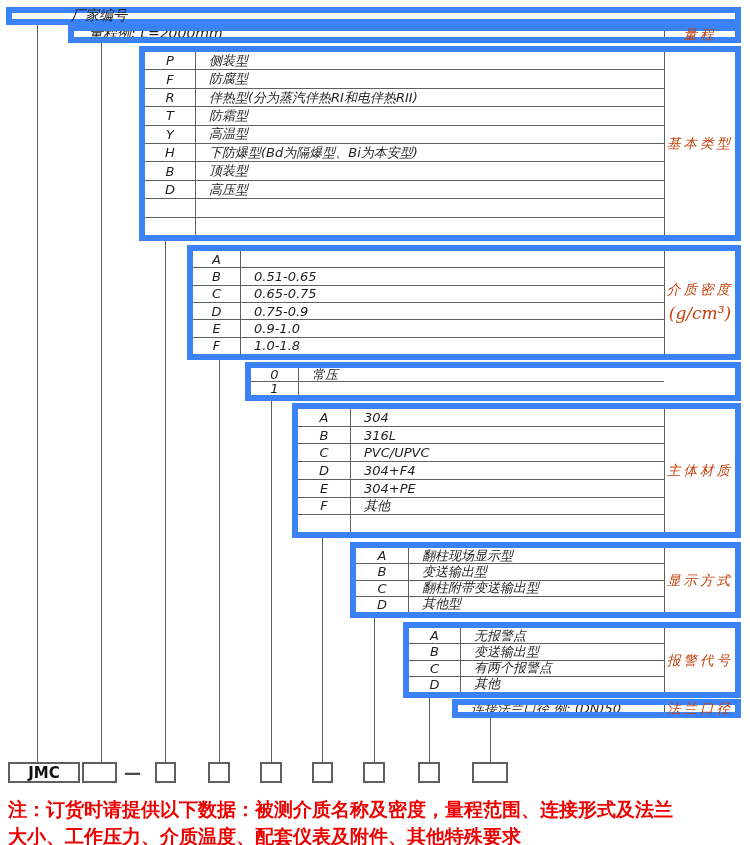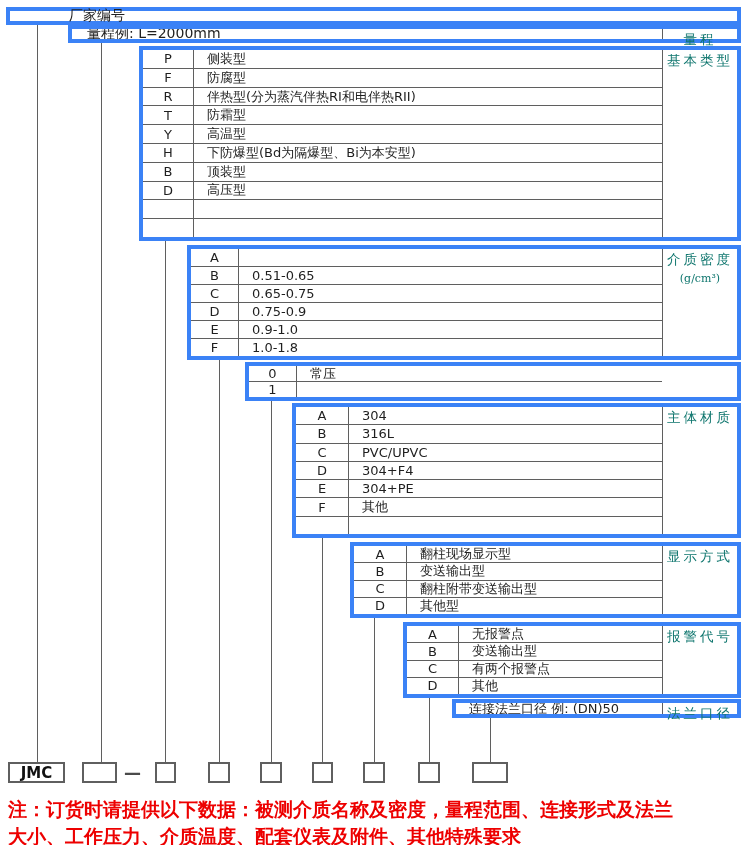--- a/index.html
+++ b/index.html
@@ -1,32 +1,32 @@
 <!DOCTYPE html>
 <html><head>
 <meta charset="utf-8">
 <style>
   html,body{margin:0;padding:0;background:#ffffff;}
   .stage{
     position:relative;width:750px;height:845px;background:#ffffff;overflow:hidden;
     font-family:"DejaVu Sans","Liberation Sans",sans-serif;color:#1f1f1f;
   }
-  .box{position:absolute;border:4px solid #3b82f6;box-sizing:border-box;background:#fff;}
+  .box{position:absolute;border:6px solid #3b82f6;box-sizing:border-box;background:#fff;font-style:italic;}
   .block{display:flex;flex-direction:row;align-items:stretch;}
   .block-body{display:flex;flex-direction:column;box-sizing:border-box;}
   .row{flex:1;display:flex;flex-direction:row;border-top:1px solid #5f5f5f;min-height:0;text-align:right;}
   .row:first-child{border-top:none;}
   .code{border-right:1px solid #5f5f5f;display:flex;align-items:center;justify-content:center;
         font-size:13px;box-sizing:border-box;flex:none;}
   .desc{flex:1;display:flex;align-items:center;padding-left:13px;font-size:13px;white-space:nowrap;overflow:hidden;}
   .side{flex:1;border-left:1px solid #5f5f5f;display:flex;flex-direction:column;
-        align-items:center;justify-content:flex-start;box-sizing:border-box;
-        font-family:"DejaVu Serif","Liberation Serif",serif;font-size:13.5px;color:#0f766e;
+        align-items:center;justify-content:center;box-sizing:border-box;
+        font-family:"DejaVu Serif","Liberation Serif",serif;font-size:13.5px;color:#c2410c;
         letter-spacing:3px;text-align:center;line-height:1.55;}
-  .side .sub{letter-spacing:0;font-size:11px;}
+  .side .sub{letter-spacing:0;font-size:17px;}
   .plain-row{display:flex;align-items:center;font-size:14px;}
   .vline{position:absolute;width:1px;background:#5f5f5f;}
   .bbox{position:absolute;top:762px;height:21px;border:2px solid #5f5f5f;box-sizing:border-box;background:#fff;}
   .jmc{display:flex;align-items:center;justify-content:center;font-weight:bold;font-size:15px;color:#111;}
   .dash{position:absolute;display:flex;align-items:center;justify-content:center;
         font-weight:bold;color:#4a4a4a;font-size:17px;}
   .note{position:absolute;left:8px;top:796px;width:740px;color:#ed0000;
         font-size:19px;font-weight:bold;line-height:27px;white-space:nowrap;}
 </style>
 </head>
@@ -239,21 +239,21 @@
   <div class="vline" style="left:37px;top:25px;height:737px;"></div>
   <div class="vline" style="left:101px;top:43px;height:719px;"></div>
   <div class="vline" style="left:165px;top:241px;height:521px;"></div>
   <div class="vline" style="left:219px;top:360px;height:402px;"></div>
   <div class="vline" style="left:271px;top:401px;height:361px;"></div>
   <div class="vline" style="left:322px;top:538px;height:224px;"></div>
   <div class="vline" style="left:374px;top:618px;height:144px;"></div>
   <div class="vline" style="left:429px;top:698px;height:64px;"></div>
   <div class="vline" style="left:490px;top:718px;height:44px;"></div>
 
-  <div class="bbox jmc" style="left:8px;width:57px;">
+  <div class="bbox jmc" style="left:8px;width:72px;">
     <span>JMC</span>
   </div>
   <div class="bbox" style="left:82px;width:35px;"></div>
   <div class="dash" style="left:120px;top:762px;width:25px;height:21px;">—</div>
   <div class="bbox" style="left:155px;width:21px;"></div>
   <div class="bbox" style="left:208px;width:22px;"></div>
   <div class="bbox" style="left:260px;width:22px;"></div>
   <div class="bbox" style="left:312px;width:21px;"></div>
   <div class="bbox" style="left:363px;width:22px;"></div>
   <div class="bbox" style="left:418px;width:22px;"></div>

